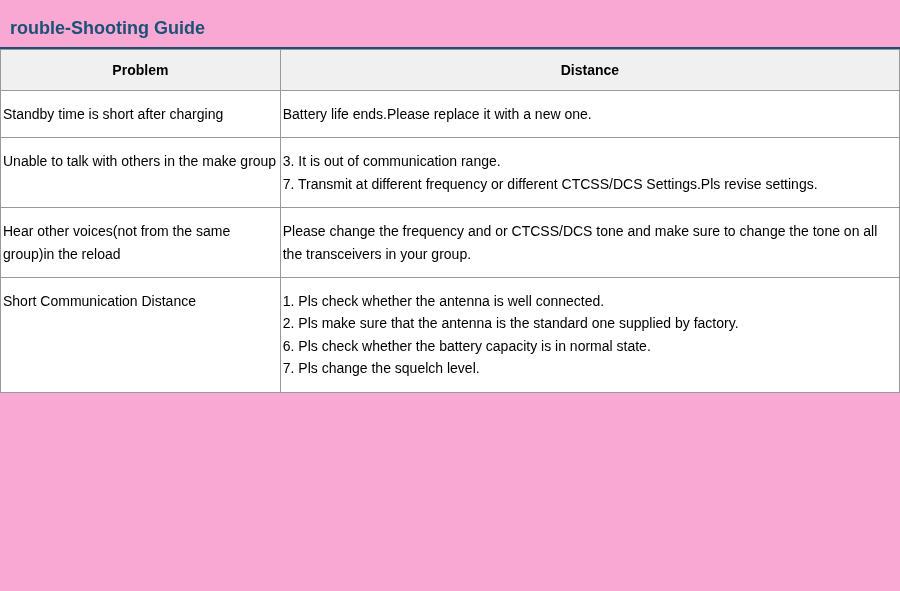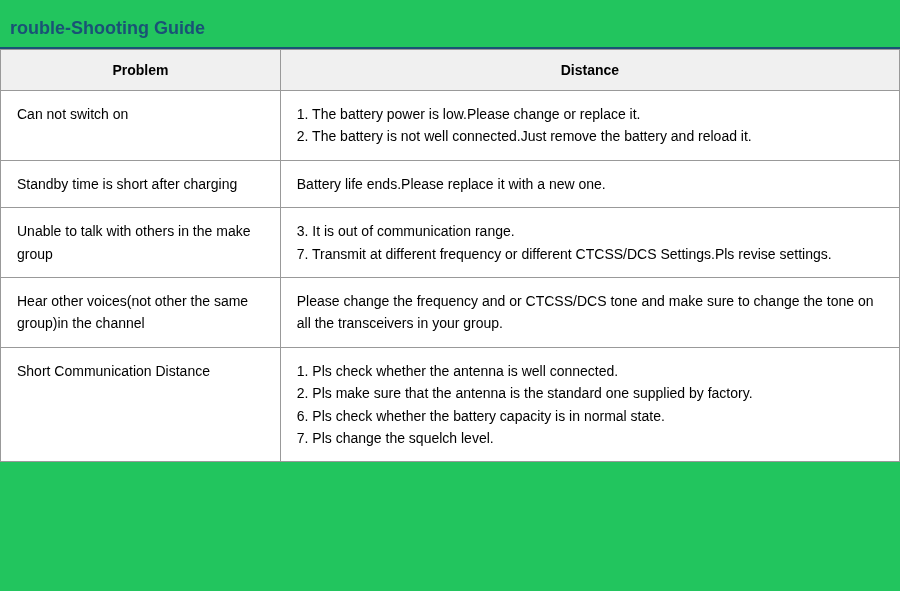--- a/index.html
+++ b/index.html
@@ -11,21 +11,21 @@
     body {
       font-family: Arial, sans-serif;
       font-size: 14px;
       background: #ffffff;
       color: #000000;
     }
 
     .page-wrapper {
       width: 900px;
       min-height: 591px;
-      background: #22c55e;
+      background: #f9a8d4;
       padding: 10px 0 0 0;
     }
 
     .page-title {
       font-size: 18px;
       font-weight: bold;
       color: #1a5276;
       padding: 8px 10px 8px 10px;
       border-bottom: 2px solid #1a5276;
       margin-bottom: 0;
@@ -33,21 +33,21 @@
 
     .trouble-table {
       width: 100%;
       border-collapse: collapse;
       border: 1px solid #999;
     }
 
     .trouble-table th,
     .trouble-table td {
       border: 1px solid #999;
-      padding: 12px 16px;
+      padding: 12px 2px;
       vertical-align: top;
     }
 
     .trouble-table thead th {
       background: #f0f0f0;
       font-weight: bold;
       font-size: 14px;
       color: #000;
     }
 
@@ -75,34 +75,30 @@
 <div class="page-wrapper">
   <div class="page-title">rouble-Shooting Guide</div>
   <table class="trouble-table">
     <thead>
       <tr>
         <th class="problem-col">Problem</th>
         <th class="solution-col">Distance</th>
       </tr>
     </thead>
     <tbody id="table-body">
-    <tr>
-          <td class="problem-col">Can not switch on</td>
-          <td class="solution-col"><span>1. The battery power is low.Please change or replace it.</span><br><span>2. The battery is not well connected.Just remove the battery and reload it.</span></td>
-        </tr>
         <tr>
           <td class="problem-col">Standby time is short after charging</td>
           <td class="solution-col"><span>Battery life ends.Please replace it with a new one.</span></td>
         </tr>
         <tr>
           <td class="problem-col">Unable to talk with others in the make group</td>
           <td class="solution-col"><span>3. It is out of communication range.</span><br><span>7.  Transmit at different frequency or different CTCSS/DCS Settings.Pls revise settings.</span></td>
         </tr>
         <tr>
-          <td class="problem-col">Hear other voices(not other the same group)in the channel</td>
+          <td class="problem-col">Hear other voices(not from the same group)in the reload</td>
           <td class="solution-col"><span>Please change the frequency and or CTCSS/DCS tone and make sure to change the tone on all the transceivers in your group.</span></td>
         </tr>
         <tr>
           <td class="problem-col">Short Communication Distance</td>
           <td class="solution-col"><span>1. Pls check whether the antenna is well connected.</span><br><span>2. Pls make sure that the antenna is the standard one supplied by factory.</span><br><span>6. Pls check whether the battery capacity is in normal state.</span><br><span>7. Pls change the squelch level.</span></td>
         </tr>
       </tbody>
   </table>
 </div>
 

